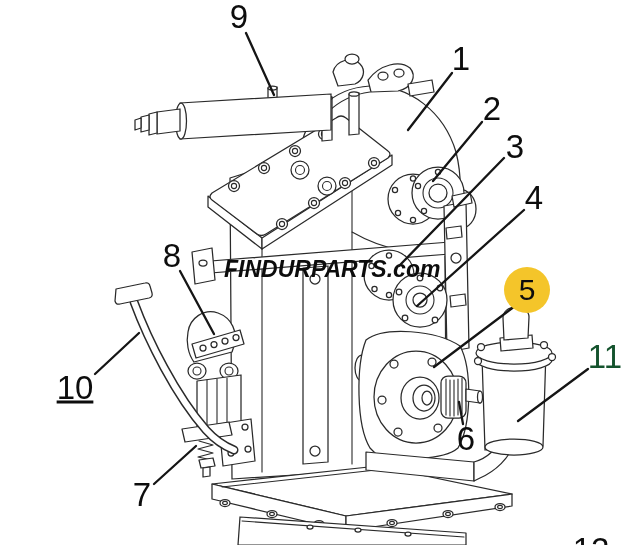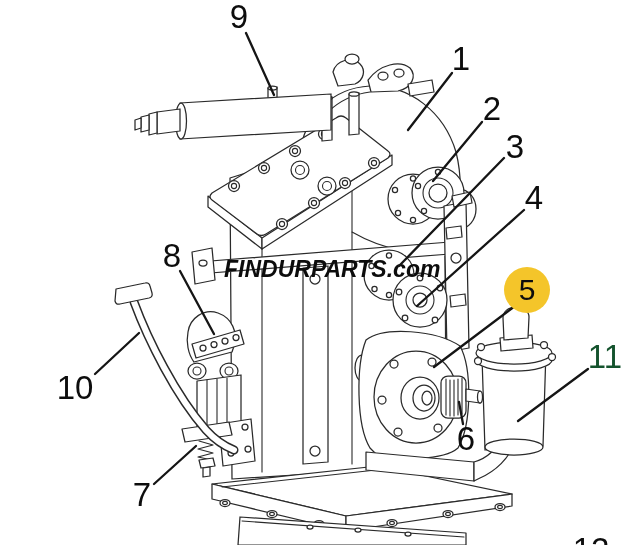--- a/index.html
+++ b/index.html
@@ -263,18 +263,18 @@
   <div class="callout-layer">
       <div class="callout" style="left: 461px; top: 58px; color: rgb(13, 13, 13);">1</div>
       <div class="callout" style="left: 492px; top: 108px; color: rgb(13, 13, 13);">2</div>
       <div class="callout" style="left: 515px; top: 146px; color: rgb(13, 13, 13);">3</div>
       <div class="callout" style="left: 534px; top: 197px; color: rgb(13, 13, 13);">4</div>
       <div class="callout highlighted" style="background: rgb(244, 197, 42); left: 527px; top: 290px; color: rgb(13, 13, 13);">5</div>
       <div class="callout" style="left: 466px; top: 438px; color: rgb(13, 13, 13);">6</div>
       <div class="callout" style="left: 142px; top: 494px; color: rgb(13, 13, 13);">7</div>
       <div class="callout" style="left: 172px; top: 255px; color: rgb(13, 13, 13);">8</div>
       <div class="callout" style="left: 239px; top: 16px; color: rgb(13, 13, 13);">9</div>
-      <div class="callout" style="left: 75px; top: 387px; color: rgb(13, 13, 13);">10</div>
+      <div class="callout" style="left: 75px; top: 387px; color: rgb(13, 13, 13); text-decoration: underline;">10</div>
       <div class="callout" style="left: 605px; top: 356px; color: #14532d;">11</div>
       <div class="callout" style="left: 591px; top: 549px; color: rgb(13, 13, 13);">12</div>
     </div>
 
 </div>
 
 </body></html>

